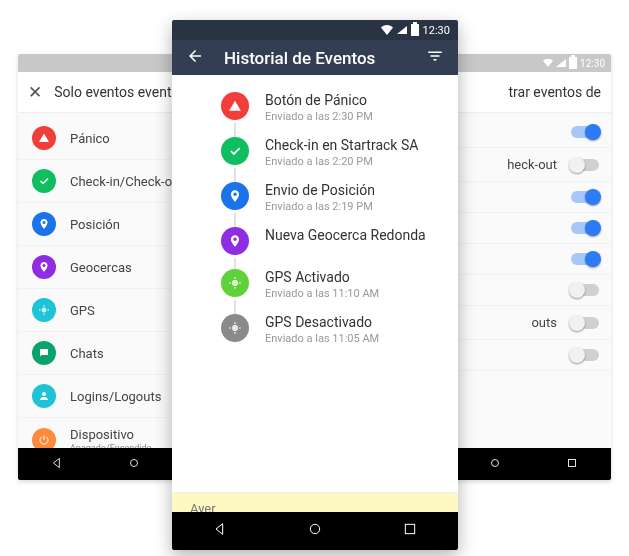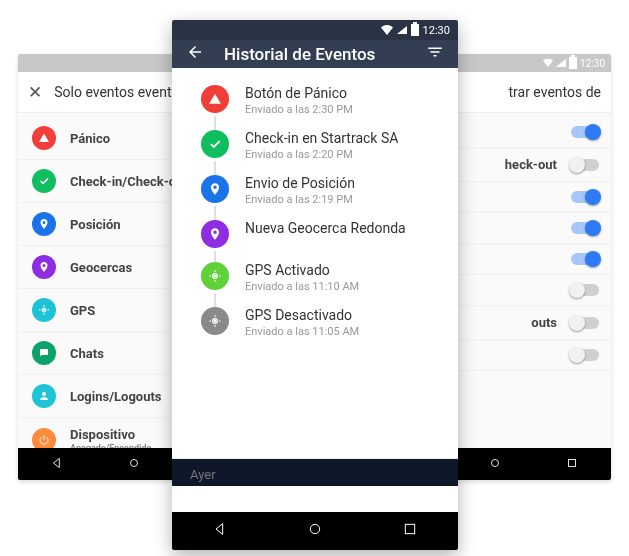--- a/index.html
+++ b/index.html
@@ -61,21 +61,20 @@
     padding: 9px 12px 9px 14px;
     border-bottom: 1px solid #f1f1f1;
     gap: 14px;
     font-size: 13px;
     color: #444;
   }
   .row-back .label {
     flex: 1;
     overflow: hidden;
     white-space: nowrap;
-    font-weight: bold;
   }
   .row-back .sub {
     font-size: 9px;
     color: #888;
     display: block;
     line-height: 1;
     margin-top: 2px;
   }
   .icon-circ {
     width: 24px;
@@ -139,38 +138,39 @@
     background: #2a3344;
     display: flex;
     align-items: center;
     justify-content: flex-end;
     padding: 0 8px;
     color: #fff;
     font-size: 11px;
     gap: 4px;
   }
   .appbar-front {
-    height: 28px;
+    height: 35px;
     background: #333e53;
     display: flex;
     align-items: center;
     padding: 0 14px;
     color: #fff;
     gap: 20px;
   }
   .appbar-title {
     flex: 1;
     font-size: 17px;
     font-weight: 500;
   }
   .timeline {
     padding: 10px 0 0 11px;
     position: relative;
     height: 380px;
     overflow: hidden;
+    margin-left: 20px;
   }
   .tl-row {
     display: flex;
     align-items: flex-start;
     padding: 7px 16px 7px 18px;
     position: relative;
     gap: 16px;
   }
   .tl-icon {
     width: 28px;
@@ -194,22 +194,23 @@
     z-index: 1;
   }
   .tl-row:last-child .tl-line { display: none; }
   .tl-text { flex: 1; }
   .tl-title { font-size: 14px; color: #333; }
   .tl-sub { font-size: 11px; color: #999; margin-top: 2px; }
   .section-label {
     padding: 8px 18px 4px;
     font-size: 13px;
     color: #777;
-    background: #0f172a;
+    background: #fef9c3;
     border-top: 1px solid #eee;
+    margin-top: 27px;
   }
   .nav-bar-front {
     position: absolute;
     bottom: 0;
     left: 0;
     right: 0;
     height: 38px;
     background: #000;
     display: flex;
     align-items: center;

